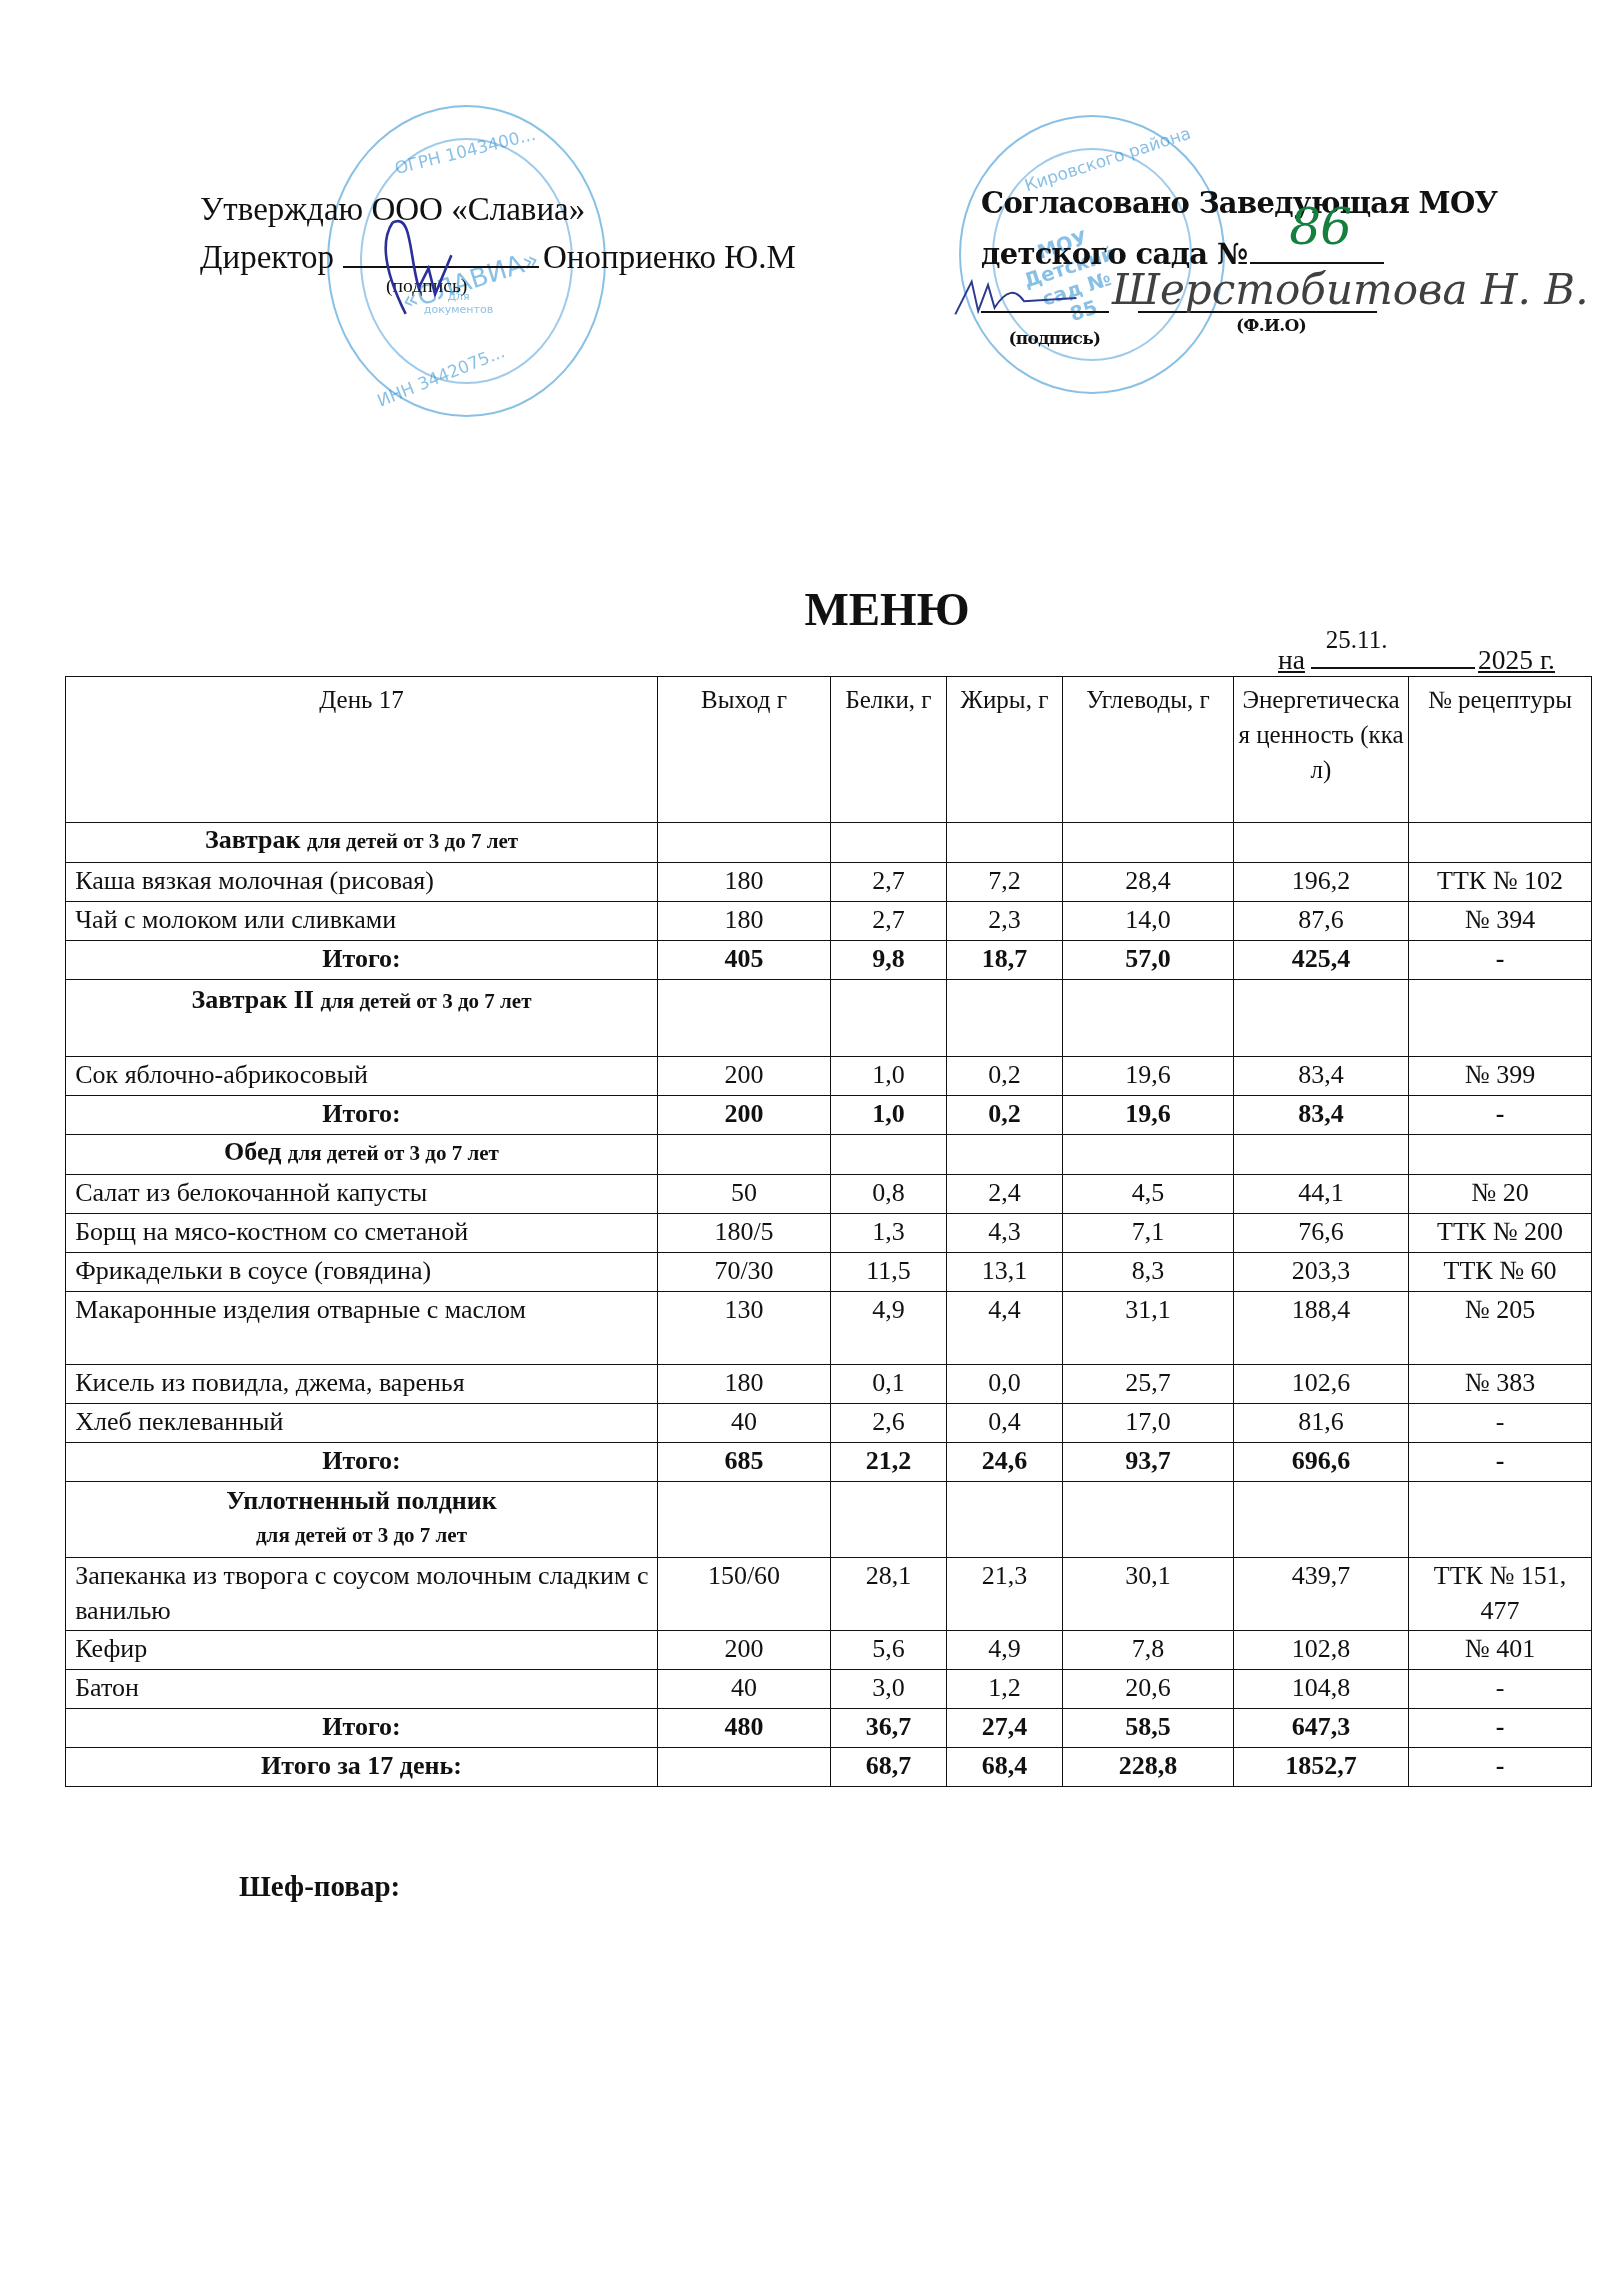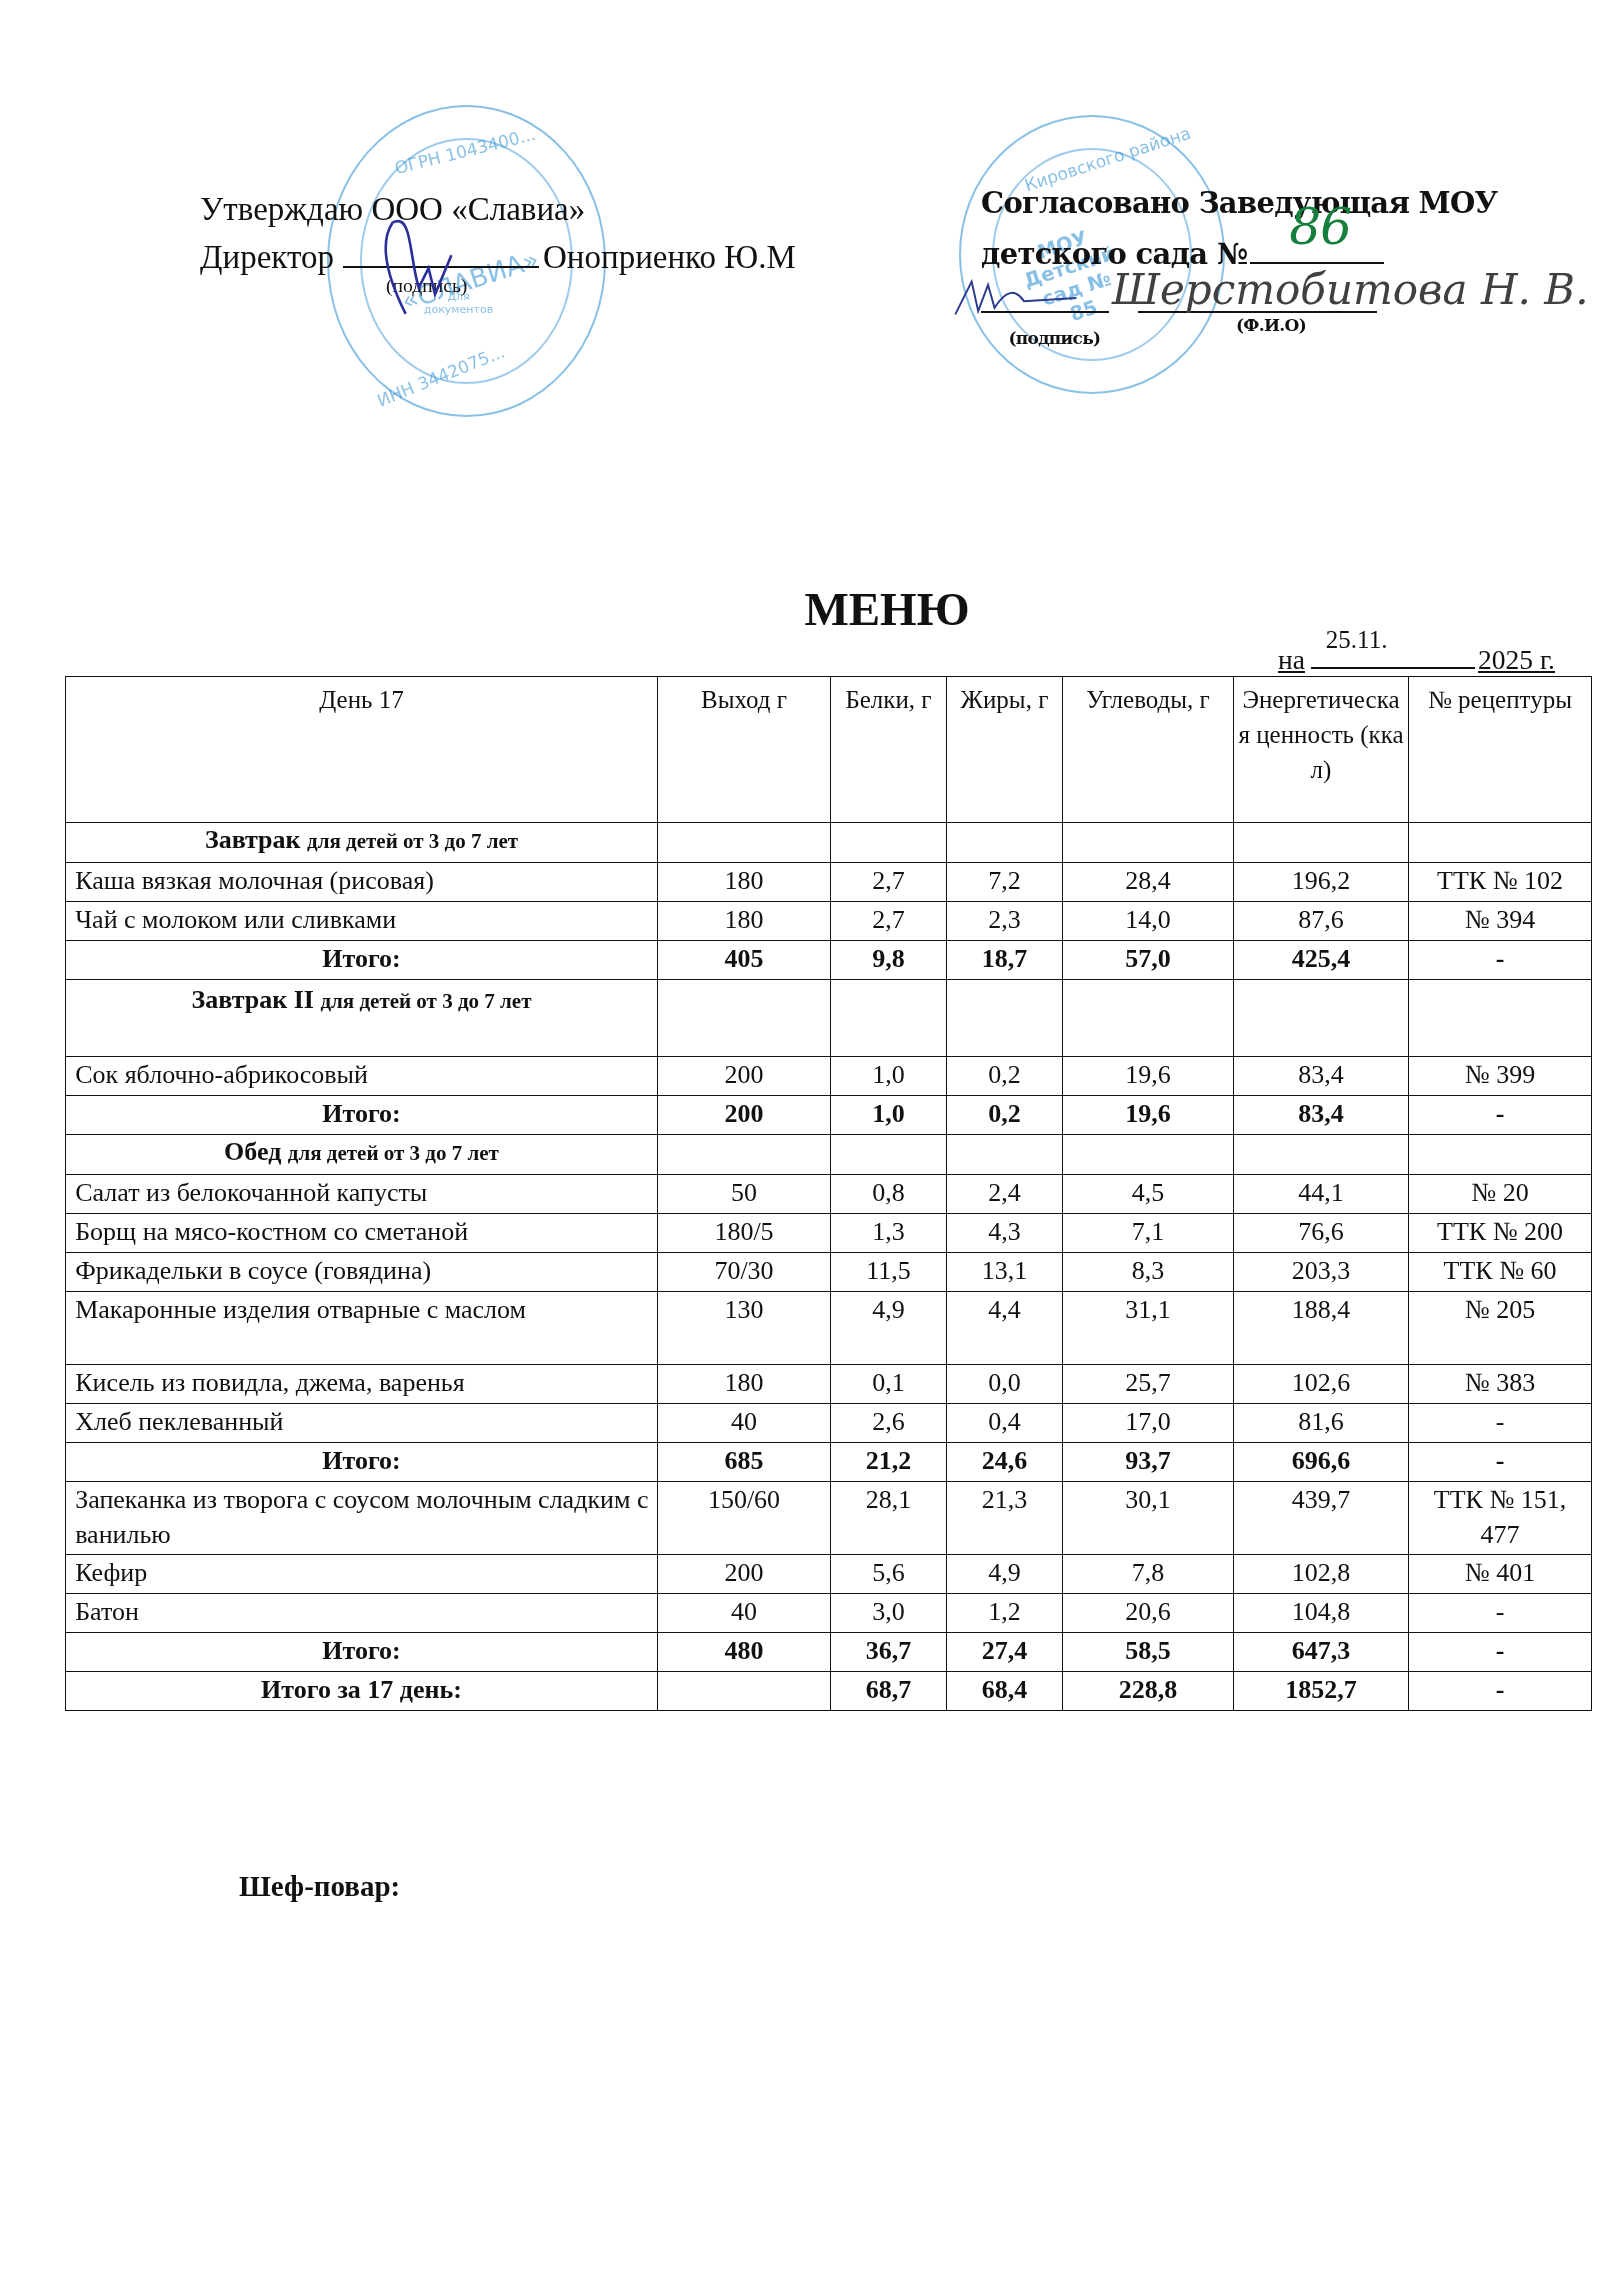--- a/index.html
+++ b/index.html
@@ -253,20 +253,29 @@
   <tr class="total">
     <td>Итого:</td>
     <td>685</td>
     <td>21,2</td>
     <td>24,6</td>
     <td>93,7</td>
     <td>696,6</td>
     <td>-</td>
   </tr>
 
+  <tr class="section tall">
+    <td class="name"><span>Уплотненный полдник</span><br><span class="sub">для детей от 3 до 7 лет</span></td>
+    <td></td>
+        <td></td>
+        <td></td>
+        <td></td>
+        <td></td>
+        <td></td>
+  </tr>
   <tr class="item tall">
     <td class="name">Запеканка из творога с соусом молочным сладким с ванилью</td>
     <td class="num">150/60</td>
     <td class="num">28,1</td>
     <td class="num">21,3</td>
     <td class="num">30,1</td>
     <td class="num">439,7</td>
     <td class="num">ТТК № 151, 477</td>
   </tr>
   <tr class="item">

